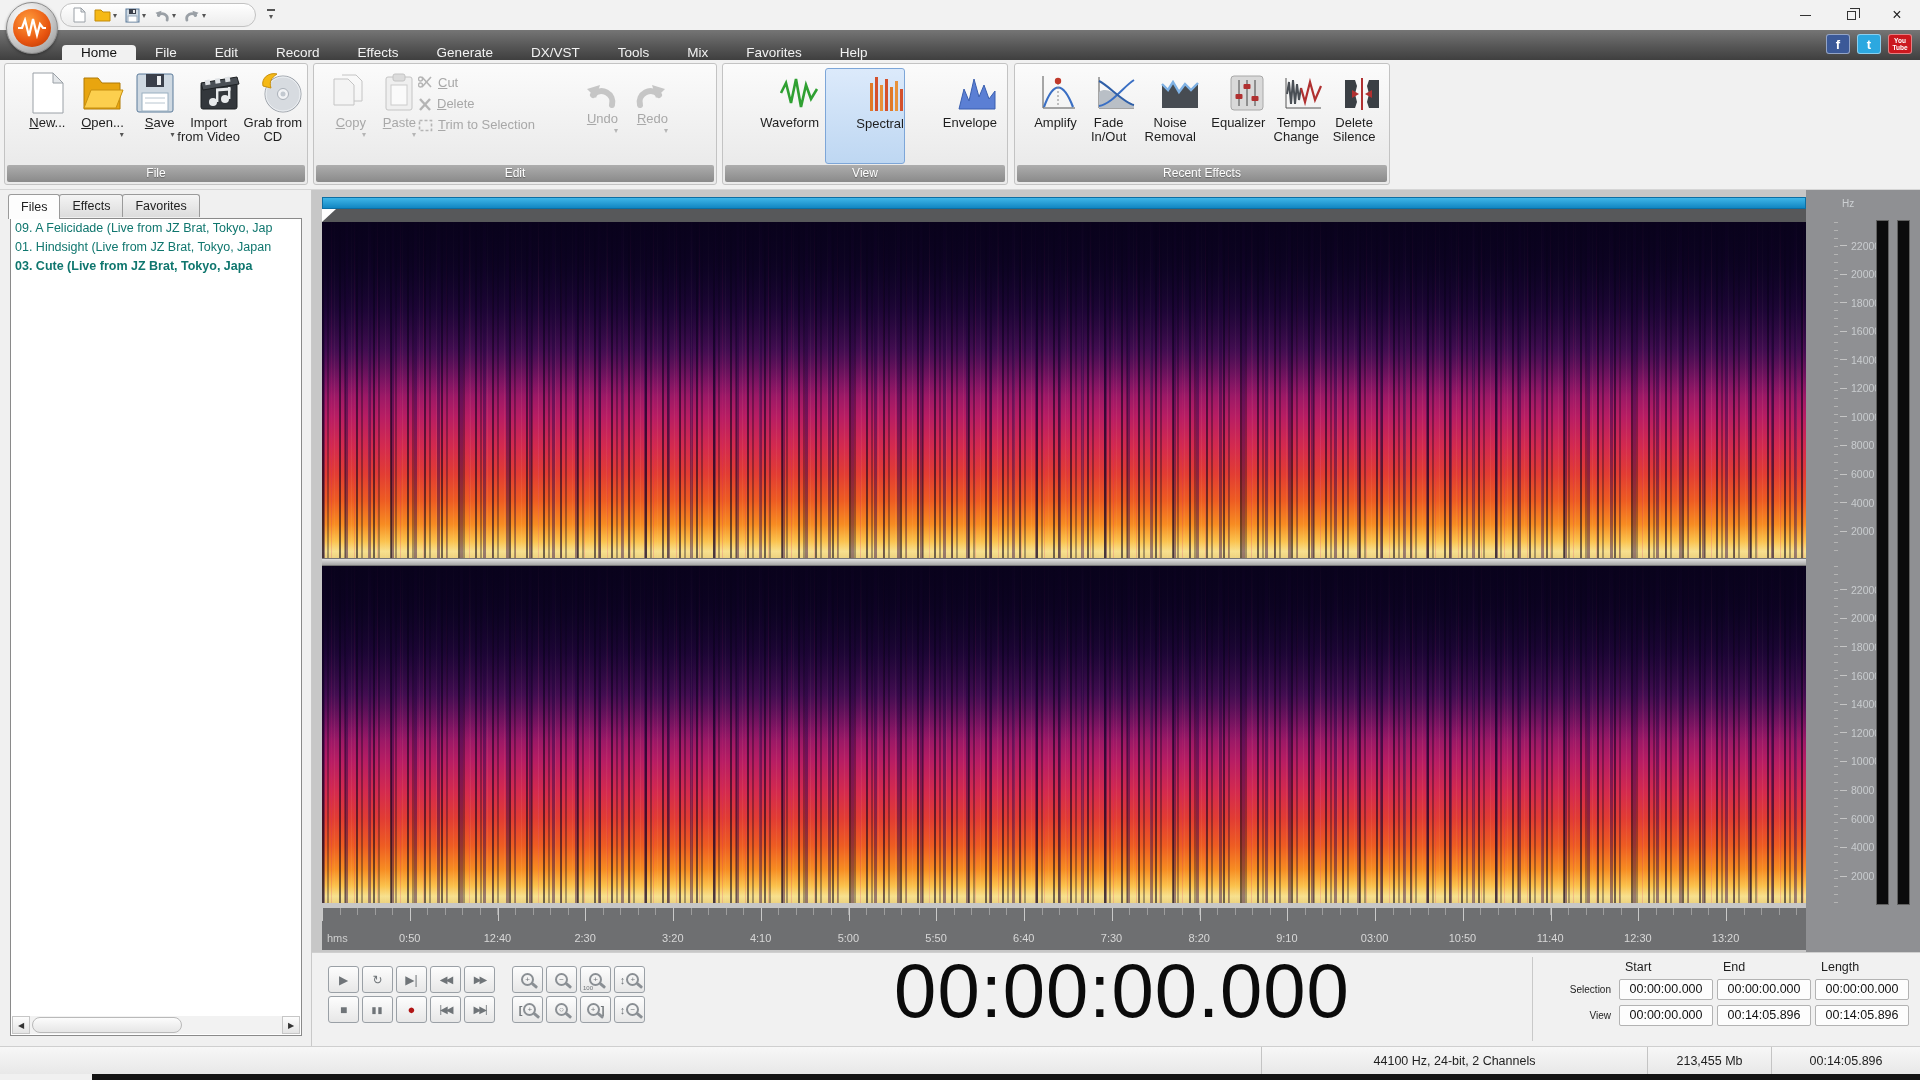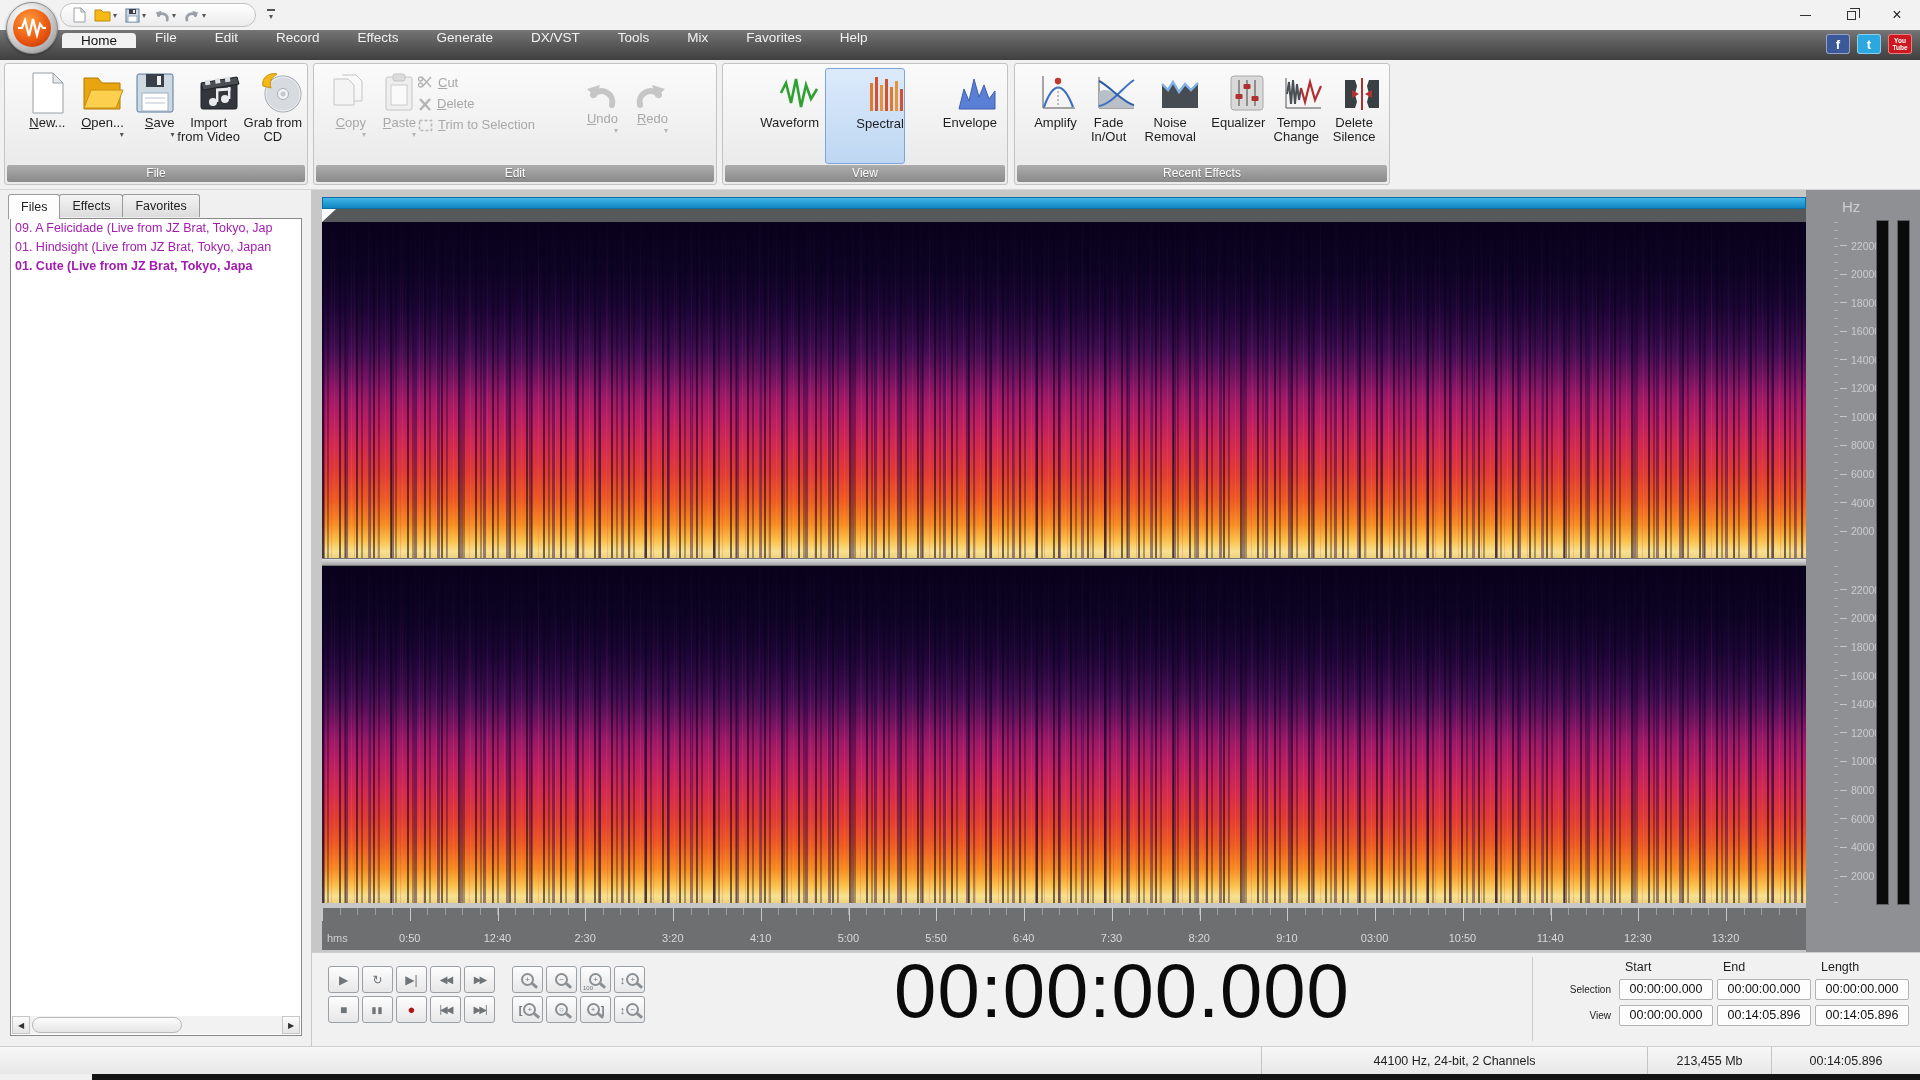--- a/index.html
+++ b/index.html
@@ -29,21 +29,21 @@
   .winbtn { width:46px; height:30px; display:flex; align-items:center; justify-content:center; color:#333; }
   .wb-min { width:11px; height:1px; background:#333; }
   .wb-max { width:9px; height:9px; border:1px solid #333; position:relative; background:#f2f2f2; }
   .wb-max::before { content:""; position:absolute; left:2px; top:-4px; width:9px; height:9px;
     border:1px solid #333; border-bottom:none; border-left:none; }
   .wb-close { font-size:16px; line-height:16px; color:#222; }
 
   
   .tabbar { position:absolute; left:0; top:30px; width:1920px; height:30px;
     background:linear-gradient(#757575,#565656 55%,#3f3f3f); display:flex; align-items:flex-end; }
-  .tabs { display:flex; margin-left:62px; height:100%; align-items:flex-start; }
+  .tabs { display:flex; margin-left:62px; height:100%; align-items:flex-end; }
   .tab { color:#f2f2f2; font-size:13.5px; padding:0 19px; display:flex; align-items:center; }
   .tab.active { background:#f1f1f1; color:#111; border-radius:4px 4px 0 0; margin-top:3px; }
   .social { position:absolute; right:8px; top:34px; display:flex; gap:7px; }
   .soc { width:24px; height:20px; border-radius:3px; color:#fff; display:flex; align-items:center;
     justify-content:center; font-weight:bold; font-size:13px; border:1px solid rgba(255,255,255,.45); }
   .soc.yt { flex-direction:column; font-size:6.5px; line-height:7px; font-weight:bold; }
 
   
   .ribbon { position:absolute; left:0; top:60px; width:1920px; height:130px; background:#f1f1f1;
     border-bottom:1px solid #d6d6d6; }
@@ -69,21 +69,21 @@
   
   .sidebar { position:absolute; left:0; top:190px; width:312px; height:856px; background:#f0f0f0;
     border-right:1px solid #c9c9c9; }
   .side-tabs { position:absolute; left:8px; top:4px; display:flex; }
   .stab { height:23px; padding:0 12px; font-size:12.5px; display:flex; align-items:center;
     background:linear-gradient(#f4f4f4,#dcdcdc); border:1px solid #9a9a9a; border-bottom:none;
     border-radius:3px 3px 0 0; color:#222; margin-right:-1px; }
   .stab.active { background:#fdfdfd; position:relative; z-index:2; height:25px; }
   .listbox { position:absolute; left:10px; top:28px; width:292px; height:818px; background:#fff;
     border:1px solid #8a8a8a; }
-  .list-item { font-size:12.5px; line-height:19px; padding:0 4px; white-space:nowrap; overflow:hidden; color:#a21caf; }
+  .list-item { font-size:12.5px; line-height:19px; padding:0 4px; white-space:nowrap; overflow:hidden; color:#0f766e; }
   .list-item.sel { font-weight:bold; }
   .hscroll { position:absolute; left:1px; right:1px; bottom:1px; height:18px; background:#f2f2f2;
     display:flex; align-items:center; }
   .harrow { width:18px; height:18px; border:1px solid #c6c6c6; background:linear-gradient(#fdfdfd,#e4e4e4);
     display:flex; align-items:center; justify-content:center; font-size:8px; color:#333; }
   .hthumb { width:150px; height:16px; margin-left:2px; border:1px solid #b9b9b9; border-radius:8px;
     background:linear-gradient(#fcfcfc,#e6e6e6); }
 
   
   .workarea { position:absolute; left:312px; top:190px; width:1608px; height:762px; background:#c7c7c7; }
@@ -104,21 +104,21 @@
     background:linear-gradient(#e0e0e0,#a6a6a6); border-top:1px solid #777; border-bottom:1px solid #777; }
   .timeline { position:absolute; left:10px; top:718px; width:1484px; height:42px; background:#6e6f71;
     background-image:
       repeating-linear-gradient(90deg,#c9c9c9 0 1px, transparent 1px 87.76px),
       repeating-linear-gradient(90deg,#9d9d9d 0 1px, transparent 1px 17.55px);
     background-size:100% 13px, 100% 7px; background-repeat:no-repeat; }
   .tl-label { position:absolute; bottom:6px; transform:translateX(-50%); font-size:11px; color:#d8d8d8; }
   .tl-unit { position:absolute; left:5px; bottom:6px; font-size:11px; color:#cfcfcf; }
 
   .rpanel { position:absolute; left:1494px; top:0; width:114px; height:762px; background:#8f9093; }
-  .hz { position:absolute; left:36px; top:8px; font-size:15px; color:#cdd0d3; }
+  .hz { position:absolute; left:36px; top:8px; font-size:10px; color:#cdd0d3; }
   .freqset { position:absolute; left:0; width:70px; }
   .fs1 { top:32px; height:336px; } .fs2 { top:376px; height:337px; }
   .freqset .ticks { position:absolute; left:28px; top:0; bottom:0; width:4px;
     background:repeating-linear-gradient(180deg,#b4b4b4 0 1px, transparent 1px 8px); }
   .freq-label { position:absolute; left:34px; transform:translateY(-50%); font-size:10.5px; color:#c9cccf;
     display:flex; align-items:center; gap:4px; }
   .freq-label::before { content:""; width:7px; height:1px; background:#c4c4c4; display:inline-block; }
   .meter { position:absolute; top:30px; height:685px; width:13px; background:#0b0b0c; border:1px solid #606060; }
   .m1 { right:31px; } .m2 { right:10px; }
 
@@ -504,21 +504,21 @@
 
   <div class="sidebar">
     <div class="side-tabs">
       <div class="stab active">Files</div>
       <div class="stab">Effects</div>
       <div class="stab">Favorites</div>
     </div>
     <div class="listbox">
       <div class="list-item">09. A Felicidade (Live from JZ Brat, Tokyo, Jap</div>
       <div class="list-item">01. Hindsight (Live from JZ Brat, Tokyo, Japan</div>
-      <div class="list-item sel">01. Cute (Live from JZ Brat, Tokyo, Japa</div>
+      <div class="list-item sel">03. Cute (Live from JZ Brat, Tokyo, Japa</div>
       <div class="hscroll">
         <div class="harrow">◀</div>
         <div class="hthumb"></div>
         <div class="harrow" style="margin-left:auto">▶</div>
       </div>
     </div>
   </div>
 
   <div class="workarea">
     <div class="posbar" style="background:linear-gradient(#3fb6e8,#1186c2)"></div>

